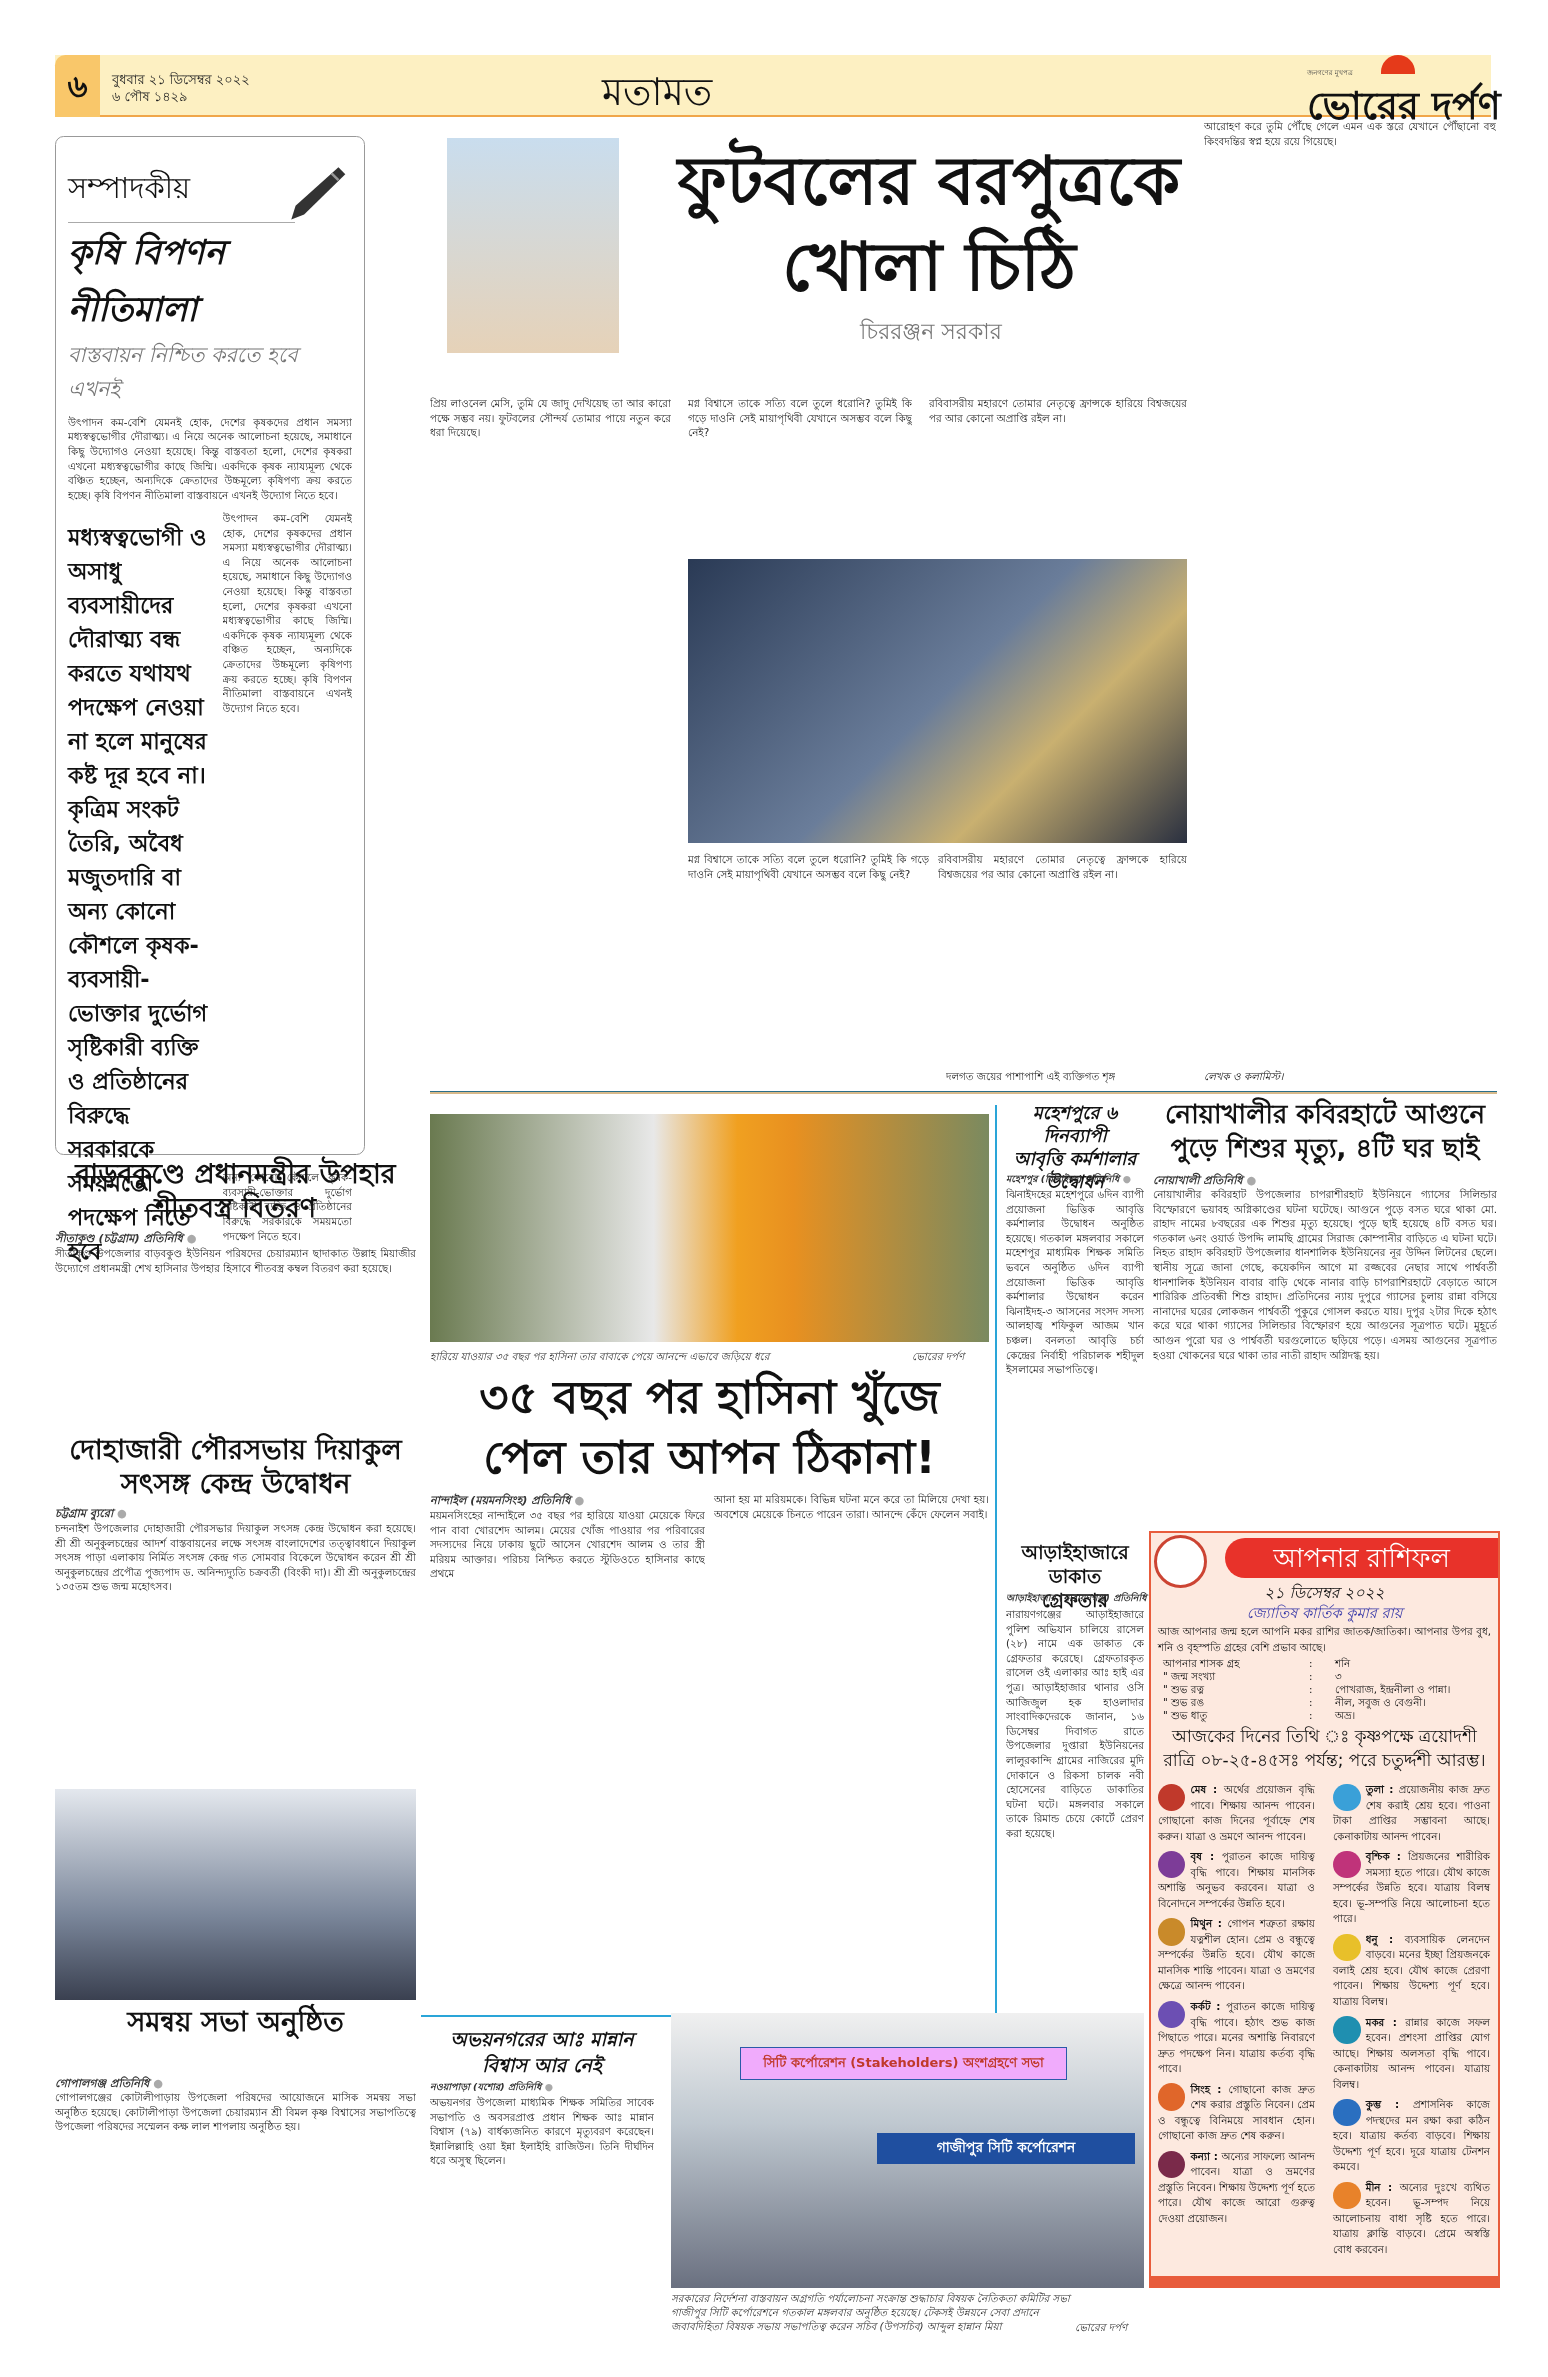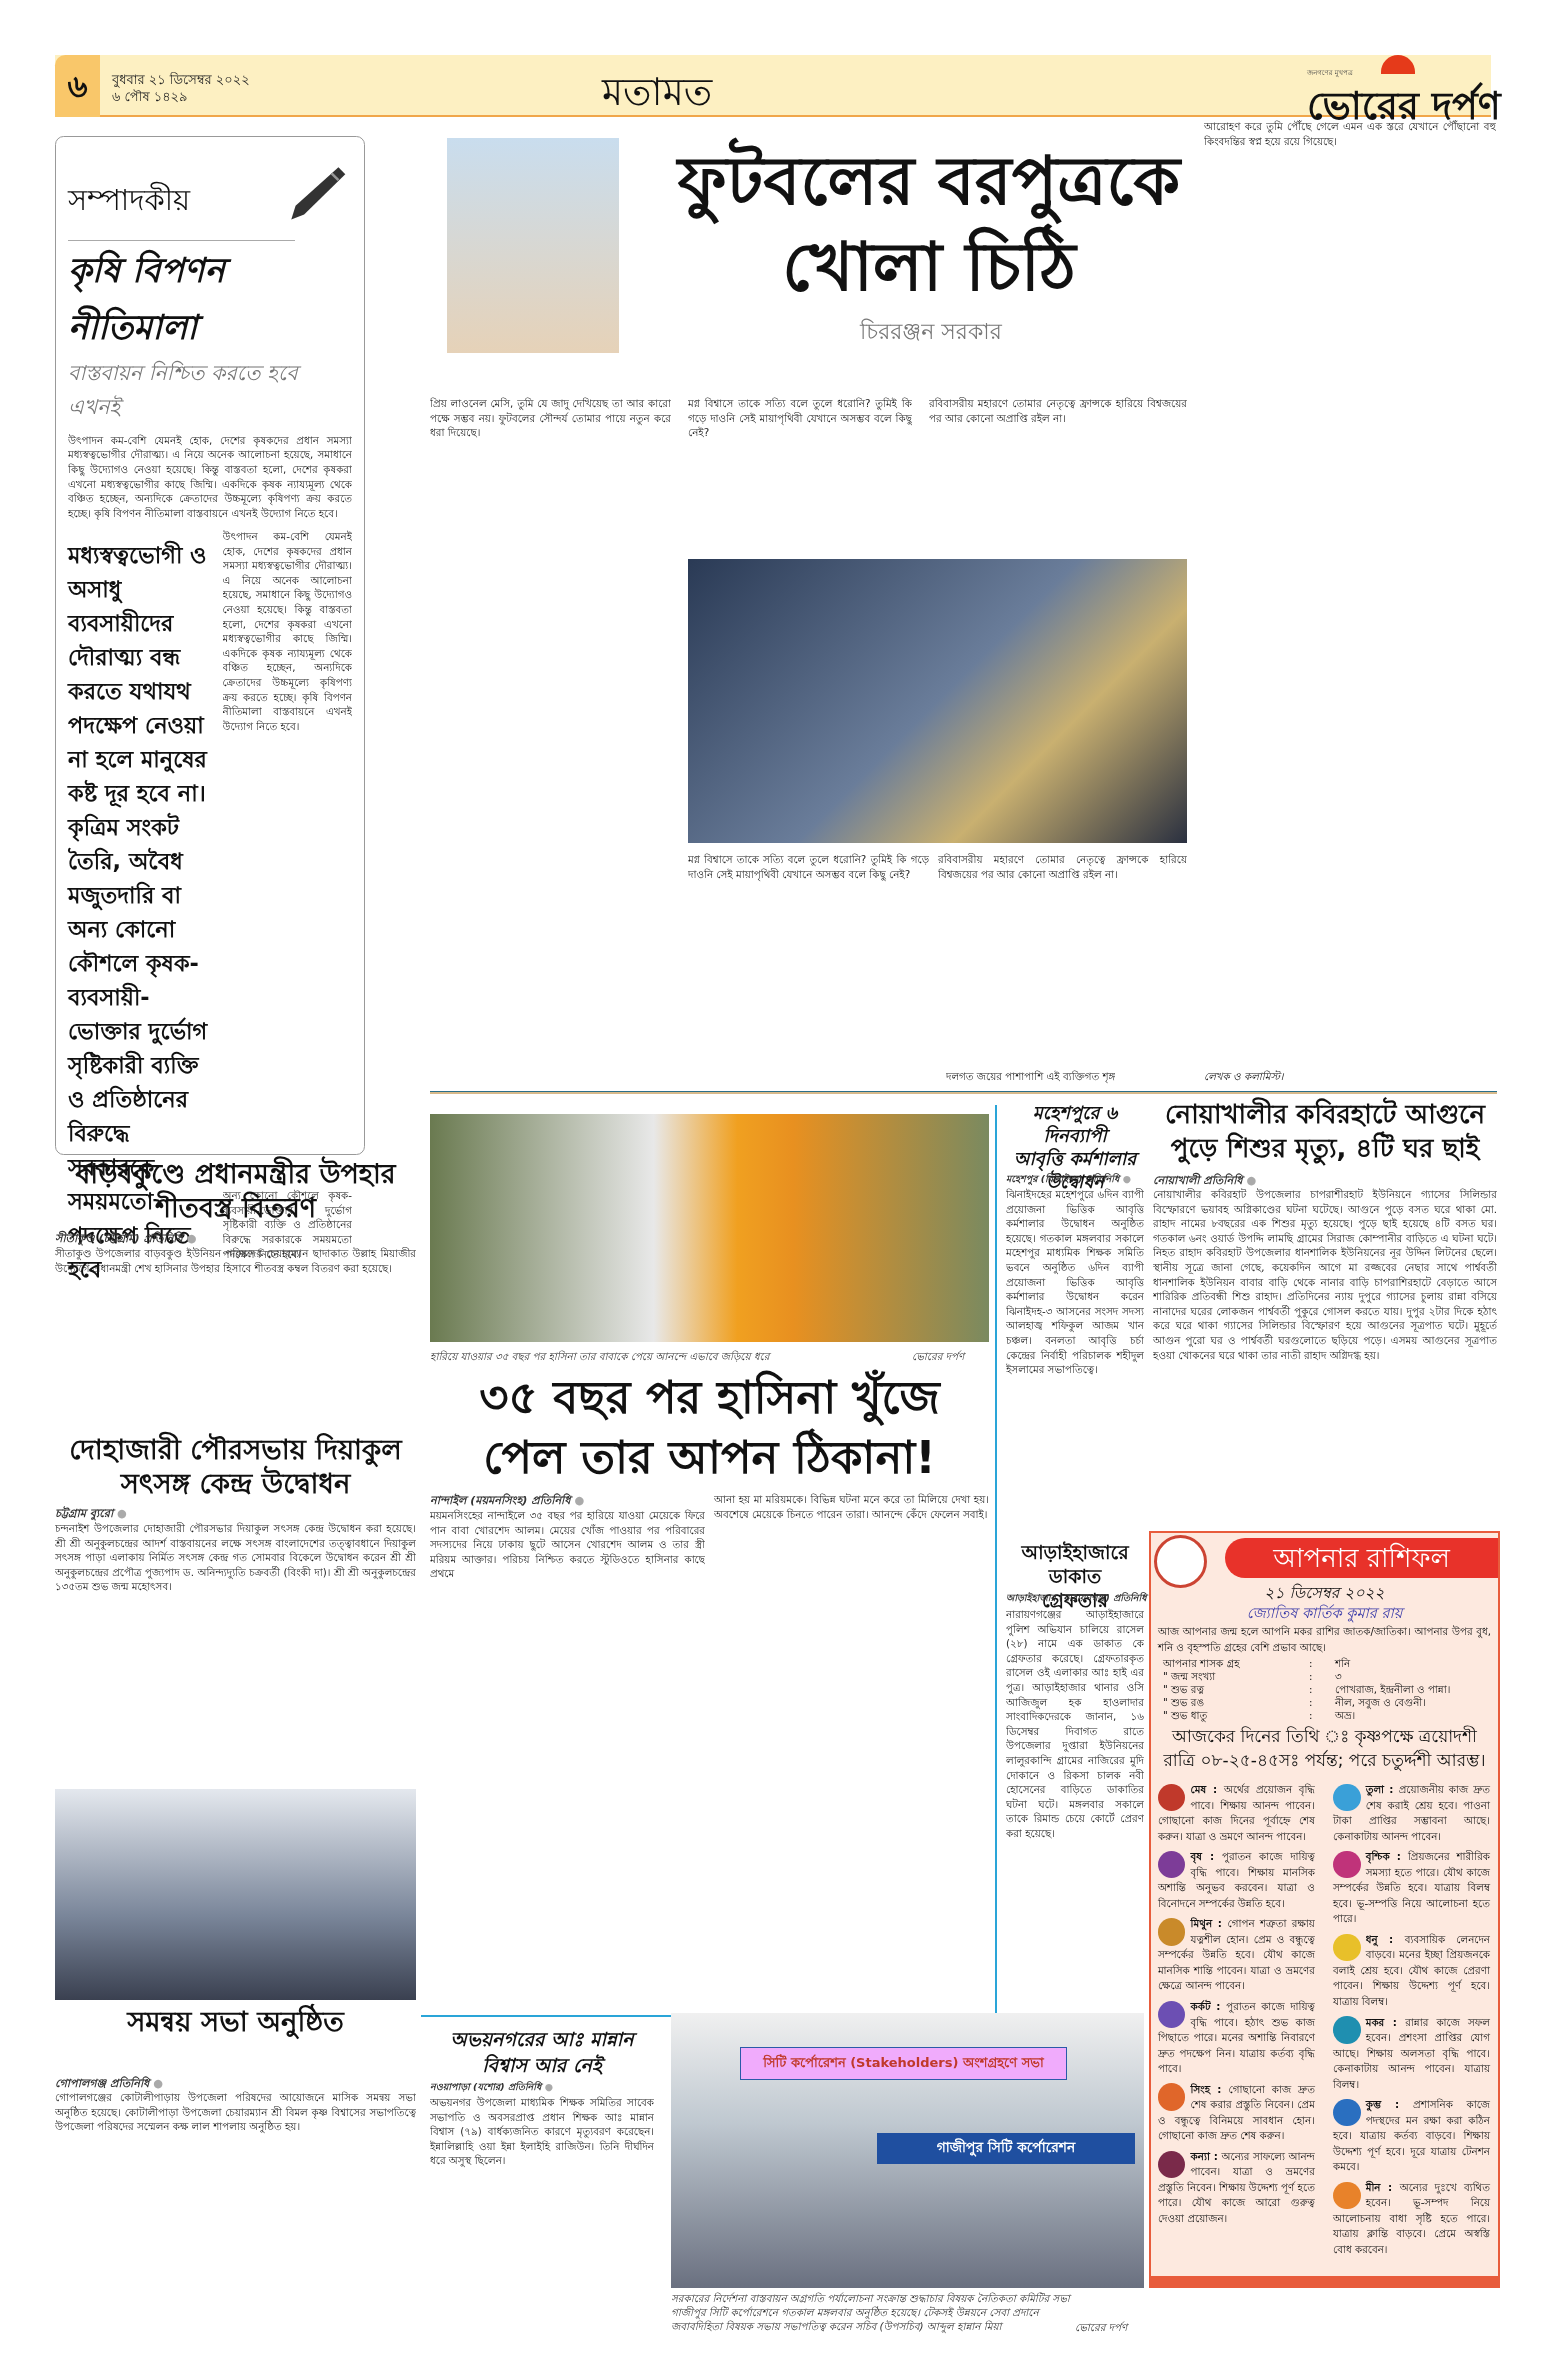--- a/index.html
+++ b/index.html
@@ -7,21 +7,21 @@
 .abs{position:absolute}
 .header{left:55px;top:55px;width:1436px;height:62px;background:#fdf0c2;border-bottom:2.6px solid #f0a64a}
 .pagenum{left:55px;top:55px;width:45px;height:62px;background:#f9c76a;font-size:31px;font-weight:bold;text-align:center;line-height:62px;border-radius:10.3px 0 0 0}
 .hdate{left:112px;top:71px;font-size:13px;line-height:17px;color:#222}
 .section{left:602px;top:62px;font-size:38px;font-family:"DejaVu Serif",serif}
 .logo{left:1307px;top:65px;font-size:38px;font-weight:bold;color:#111;font-family:"DejaVu Serif",serif}
 .logotag{left:1307px;top:67px;font-size:6.9px;color:#444}
 .sun{left:1381px;top:55px;width:34px;height:19px;background:#e53a1a;border-radius:17px 17px 0 0}
 .body{font-size:10.3px;line-height:14.6px;text-align:justify;color:#222;overflow:hidden}
 .editorial{left:55px;top:136px;width:310px;height:1019px;border:1.7px solid #999;border-radius:8.6px;padding:12px}
-.ed-label{font-size:29px;margin-top:28px;padding-bottom:14px;border-bottom:0.9px solid #aaa;width:80%}
+.ed-label{font-size:29px;margin-top:16px;padding-bottom:8px;border-bottom:0.9px solid #aaa;width:80%}
 .ed-title{font-size:34px;font-weight:bold;font-style:italic;margin-top:3px}
 .ed-sub{font-size:20.6px;color:#777;font-style:italic;margin-bottom:6.9px}
 .pull{font-size:22.4px;line-height:34px;font-weight:bold;width:146px;float:left;margin:8.6px 8.6px 0 0}
 .pen{right:17px;top:26px;width:60px;height:60px}
 .hl{font-weight:bold;font-family:"DejaVu Sans",sans-serif;text-align:center}
 .byline{font-style:italic;font-weight:bold;font-size:11.2px;color:#333}
 .dot{color:#aaa}
 .photo{background:linear-gradient(135deg,#aab 0%,#557 40%,#223 100%)}
 .cap{font-size:10.3px;font-style:italic;color:#333}
 .rashi{left:1149px;top:1531px;width:351px;height:757px;background:#fde9df;border:2.6px solid #e85c3c;border-bottom-width:12px}

